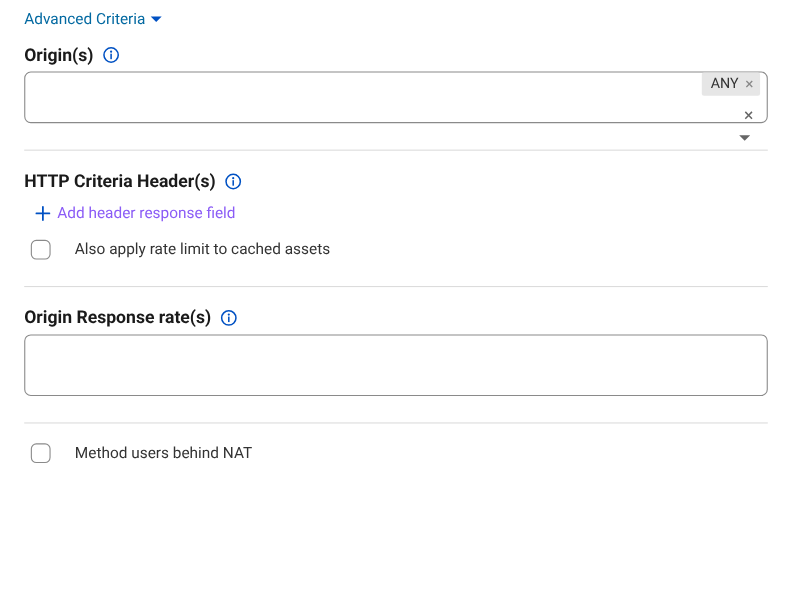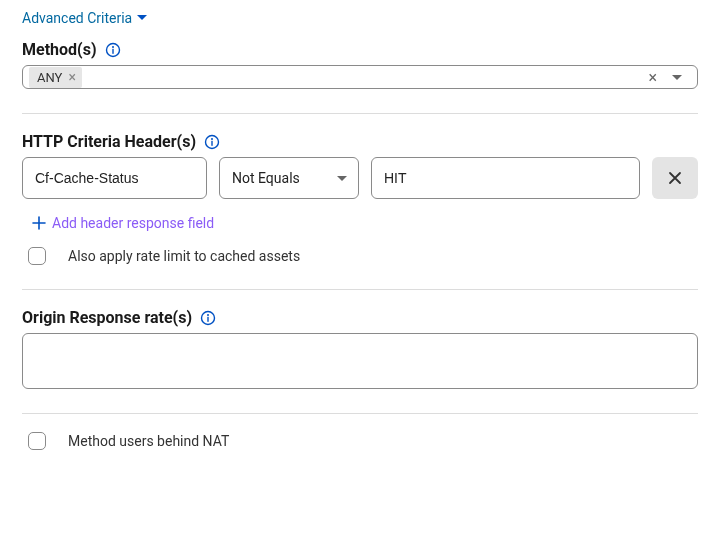--- a/index.html
+++ b/index.html
@@ -46,26 +46,27 @@
     cursor: pointer;
   }
   .info-icon svg { display:block; }
   .field-group { margin-bottom: 24px; }
 
   
   .multiselect {
     width: 100%;
     border: 1px solid #8a8a8a;
     border-radius: 6px;
-    height: 24px;
-    display: flex;
-    align-items: center;
+    height: 47px;
+    display: flex;
+    align-items: flex-end;
     padding: 0 6px 0 6px;
     gap: 4px;
     background: #fff;
+    flex-direction: column;
   }
   .chip {
     background: #e6e6e6;
     padding: 3px 6px 3px 8px;
     font-size: 13px;
     display: flex;
     align-items: center;
     gap: 6px;
     border-radius: 2px;
     color: #333;
@@ -194,21 +195,21 @@
     <span class="caret-down">
       <svg width="12" height="8" viewBox="0 0 12 8">
           <path d="M1 1 L6 6 L11 1 Z" fill="#0051c3"></path>
         </svg>
     </span>
   </div>
 
   
   <div class="field-group">
     <div class="label-row">
-      <span class="label-text">Method(s)</span>
+      <span class="label-text">Origin(s)</span>
       <span class="info-icon">
         <svg width="16" height="16" viewBox="0 0 16 16">
             <circle cx="8" cy="8" r="6.5" fill="none" stroke="#0051c3" stroke-width="1.4"></circle>
             <circle cx="8" cy="5" r="1" fill="#0051c3"></circle>
             <rect x="7.3" y="6.8" width="1.4" height="5" fill="#0051c3"></rect>
           </svg>
       </span>
     </div>
     <div class="multiselect">
       <span class="chip">
@@ -233,39 +234,20 @@
       <span class="label-text">HTTP Criteria Header(s)</span>
       <span class="info-icon">
         <svg width="16" height="16" viewBox="0 0 16 16">
             <circle cx="8" cy="8" r="6.5" fill="none" stroke="#0051c3" stroke-width="1.4"></circle>
             <circle cx="8" cy="5" r="1" fill="#0051c3"></circle>
             <rect x="7.3" y="6.8" width="1.4" height="5" fill="#0051c3"></rect>
           </svg>
       </span>
     </div>
 
-    <div class="header-row">
-      <input class="txt-input hw-name" value="Cf-Cache-Status" style="">
-      <div class="select-wrap hw-op">
-        <span class="sel-text">Not Equals</span>
-        <span>
-          <svg width="12" height="8" viewBox="0 0 12 8">
-              <path d="M1 1 L6 6 L11 1 Z" fill="#666"></path>
-            </svg>
-        </span>
-      </div>
-      <input class="txt-input hw-val" value="HIT" style="">
-      <button class="remove-btn">
-        <span>
-          <svg width="16" height="16" viewBox="0 0 16 16">
-              <path d="M3 3 L13 13 M13 3 L3 13" stroke="#333" stroke-width="1.8" stroke-linecap="round"></path>
-            </svg>
-        </span>
-      </button>
-    </div>
 
     <div class="add-link">
       <span class="plus-icon">
         <svg width="14" height="14" viewBox="0 0 14 14">
             <path d="M7 1 V13 M1 7 H13" stroke="#0051c3" stroke-width="1.6" stroke-linecap="round"></path>
           </svg>
       </span>
       <span>Add header response field</span>
     </div>
 

